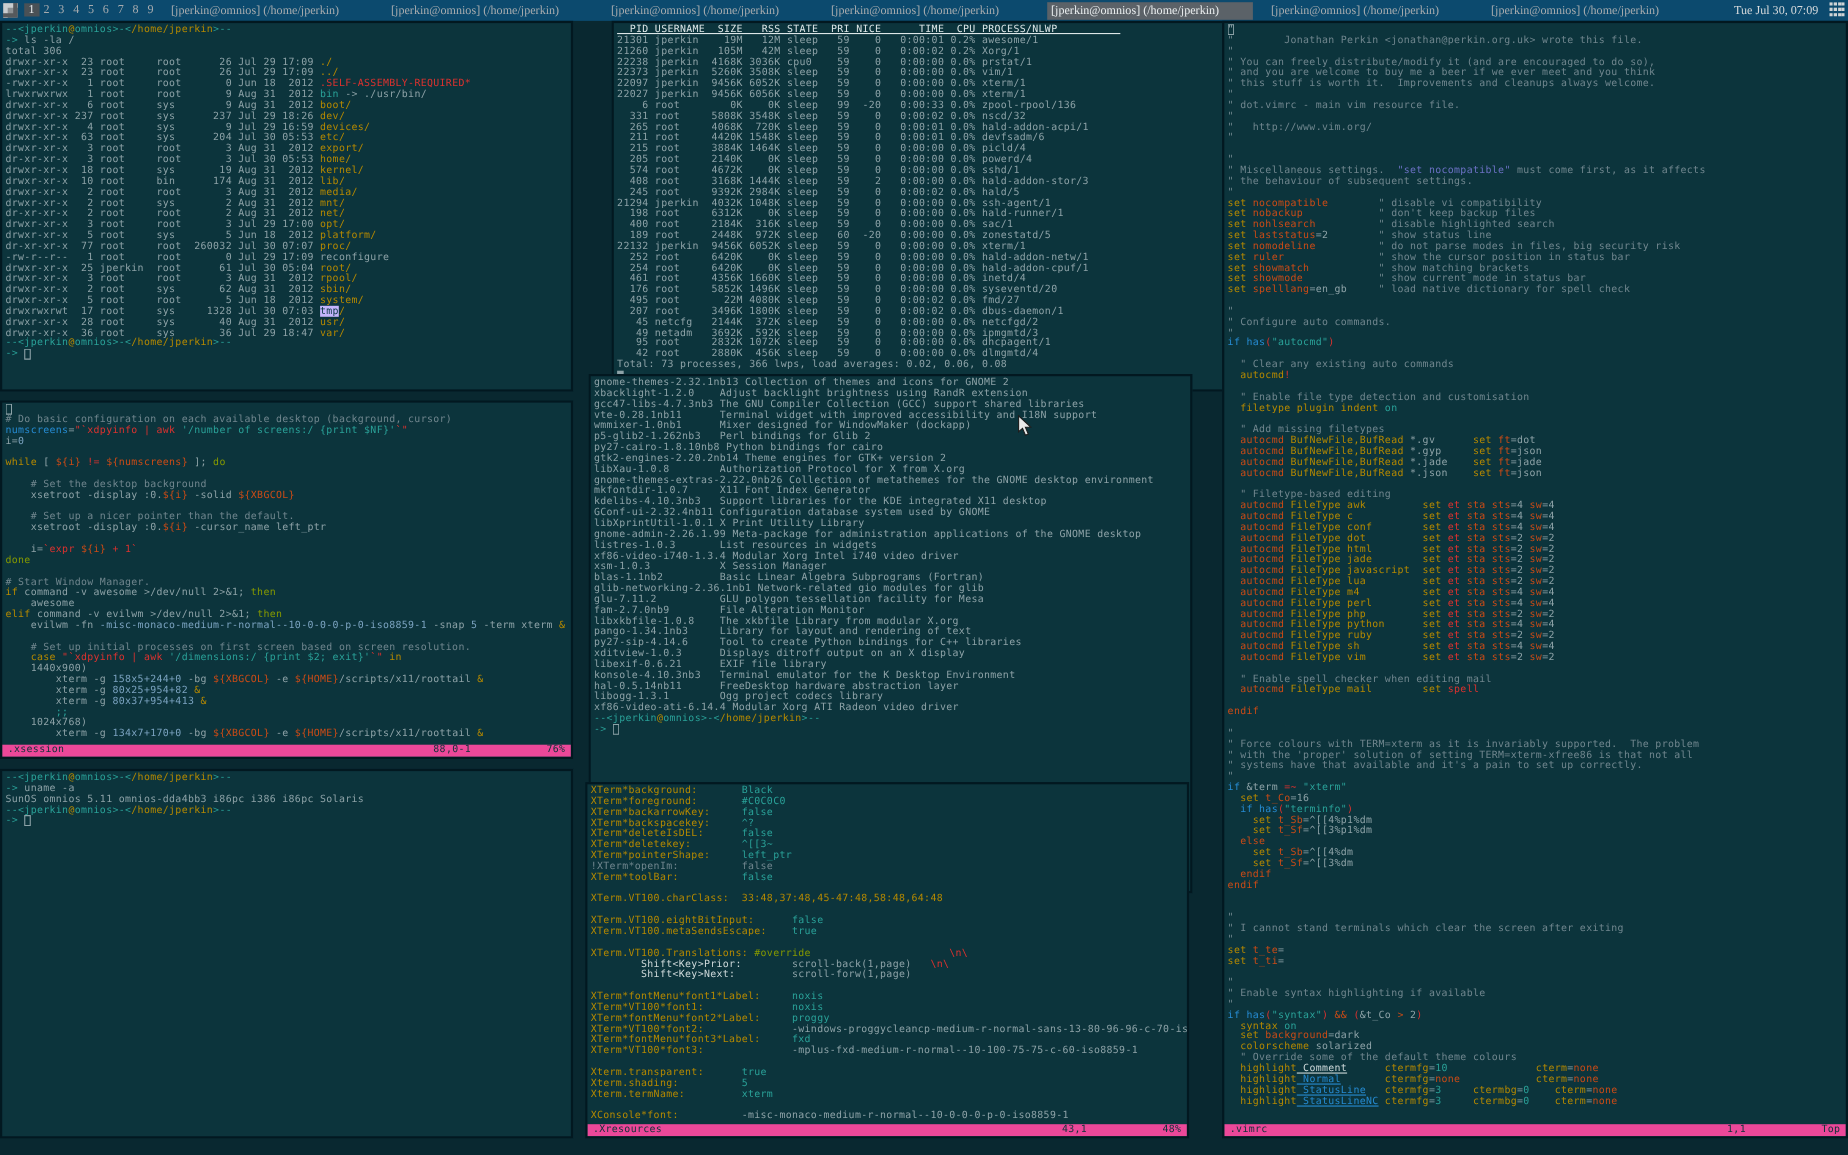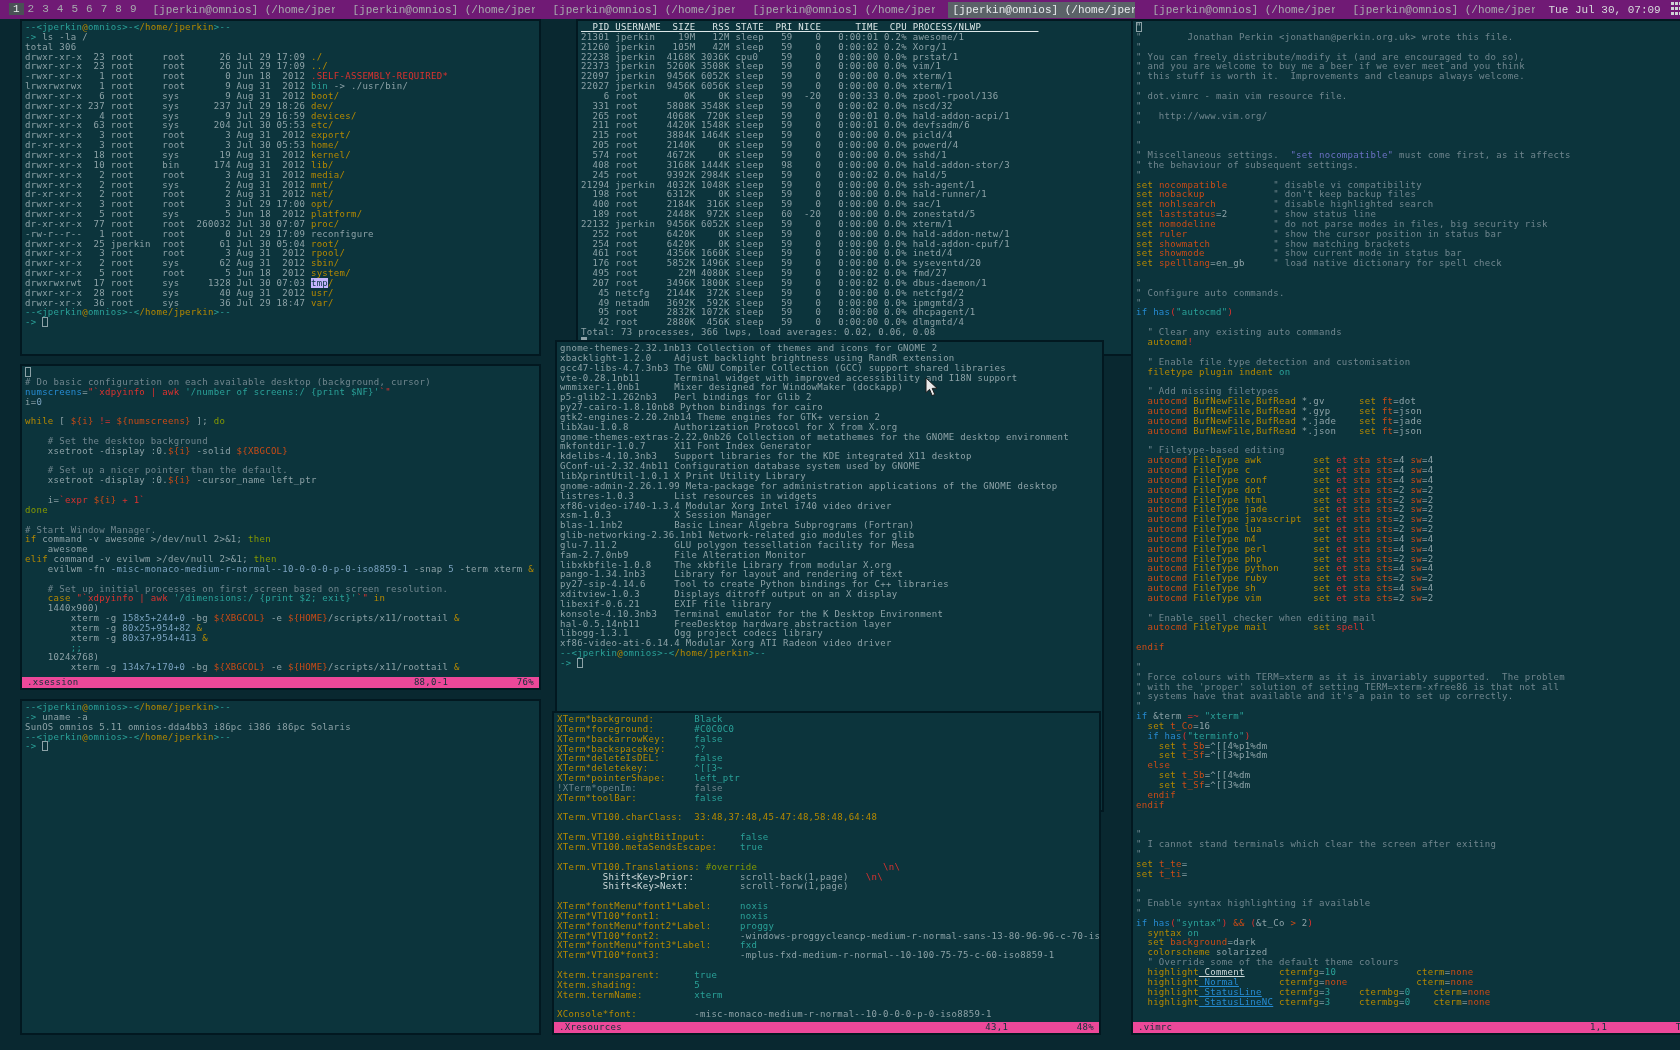--- a/index.html
+++ b/index.html
@@ -1,32 +1,32 @@
 <!DOCTYPE html>
 <html><head>
 <meta charset="utf-8">
 <style>
   html,body{margin:0;padding:0;}
   body{width:1680px;height:1050px;background:#092830;overflow:hidden;position:relative;
        font-family:"DejaVu Sans Mono",monospace;}
   
-  #taskbar{position:absolute;left:0;top:0;width:1680px;height:19px;background:#701a75;
-           display:flex;align-items:center;font-family:Liberation Mono, monospace;
+  #taskbar{position:absolute;left:0;top:0;width:1680px;height:19px;background:#0c4a6e;
+           display:flex;align-items:center;font-family:Liberation Serif, serif;
            font-size:11px;color:#a7abae;}
   #logo{width:13px;height:13px;margin:0 6px 0 3px;background:#8b9093;
         box-shadow:inset -4px -4px 0 #55595c, inset 4px 4px 0 #c9cdd0;}
   .tag{padding:0 4px;line-height:19px;}
   .tag.active{background:#4a5156;color:#e9edee;}
   #titles{display:flex;margin-left:8px;}
   .ttl{width:179px;margin-right:13px;padding:2px 4px;white-space:nowrap;overflow:hidden;}
   .ttl.focused{background:#5b6268;color:#e9edee;}
   #clock{margin-left:auto;color:#d7dadc;white-space:nowrap;text-align:right;}
   #layout-icon{margin:0 3px 0 10px;}
   
-  .win{position:absolute;background:#0c343c;border:2px solid #021820;box-sizing:border-box;overflow:hidden;margin-left:20px;}
+  .win{position:absolute;background:#0c343c;border:2px solid #021820;box-sizing:border-box;overflow:hidden;}
   .term{padding:2px 0 0 3px;font-size:9px;line-height:9.85px;letter-spacing:0.3px;}
   .tl{white-space:pre;height:9.85px;}
   .vbar{position:absolute;left:0;right:0;bottom:0;height:11px;background:#ec4899;color:#0e3138;
         display:flex;justify-content:space-between;padding:0 5px;
         font-size:9px;line-height:11px;letter-spacing:0.3px;white-space:pre;}
   
   .c-g{color:#8da2a7}
   .c-w{color:#ced9da}
   .c-hdr{color:#dde7e8;text-decoration:underline}
   .c-d{color:#70868e}
@@ -126,21 +126,21 @@
       <div class="tl"><span class="c-g">22373 jperkin  5260K 3508K sleep   59    0   0:00:00 0.0% vim/1</span></div>
       <div class="tl"><span class="c-g">22097 jperkin  9456K 6052K sleep   59    0   0:00:00 0.0% xterm/1</span></div>
       <div class="tl"><span class="c-g">22027 jperkin  9456K 6056K sleep   59    0   0:00:00 0.0% xterm/1</span></div>
       <div class="tl"><span class="c-g">    6 root        0K    0K sleep   99  -20   0:00:33 0.0% zpool-rpool/136</span></div>
       <div class="tl"><span class="c-g">  331 root     5808K 3548K sleep   59    0   0:00:02 0.0% nscd/32</span></div>
       <div class="tl"><span class="c-g">  265 root     4068K  720K sleep   59    0   0:00:01 0.0% hald-addon-acpi/1</span></div>
       <div class="tl"><span class="c-g">  211 root     4420K 1548K sleep   59    0   0:00:01 0.0% devfsadm/6</span></div>
       <div class="tl"><span class="c-g">  215 root     3884K 1464K sleep   59    0   0:00:00 0.0% picld/4</span></div>
       <div class="tl"><span class="c-g">  205 root     2140K    0K sleep   59    0   0:00:00 0.0% powerd/4</span></div>
       <div class="tl"><span class="c-g">  574 root     4672K    0K sleep   59    0   0:00:00 0.0% sshd/1</span></div>
-      <div class="tl"><span class="c-g">  408 root     3168K 1444K sleep   98    0   0:00:00 0.0% hald-addon-stor/3</span></div>
+      <div class="tl"><span class="c-g">  408 root     3168K 1444K sleep   59    2   0:00:00 0.0% hald-addon-stor/3</span></div>
       <div class="tl"><span class="c-g">  245 root     9392K 2984K sleep   59    0   0:00:02 0.0% hald/5</span></div>
       <div class="tl"><span class="c-g">21294 jperkin  4032K 1048K sleep   59    0   0:00:00 0.0% ssh-agent/1</span></div>
       <div class="tl"><span class="c-g">  198 root     6312K    0K sleep   59    0   0:00:00 0.0% hald-runner/1</span></div>
       <div class="tl"><span class="c-g">  400 root     2184K  316K sleep   59    0   0:00:00 0.0% sac/1</span></div>
       <div class="tl"><span class="c-g">  189 root     2448K  972K sleep   60  -20   0:00:00 0.0% zonestatd/5</span></div>
       <div class="tl"><span class="c-g">22132 jperkin  9456K 6052K sleep   59    0   0:00:00 0.0% xterm/1</span></div>
       <div class="tl"><span class="c-g">  252 root     6420K    0K sleep   59    0   0:00:00 0.0% hald-addon-netw/1</span></div>
       <div class="tl"><span class="c-g">  254 root     6420K    0K sleep   59    0   0:00:00 0.0% hald-addon-cpuf/1</span></div>
       <div class="tl"><span class="c-g">  461 root     4356K 1660K sleep   59    0   0:00:00 0.0% inetd/4</span></div>
       <div class="tl"><span class="c-g">  176 root     5852K 1496K sleep   59    0   0:00:00 0.0% syseventd/20</span></div>

